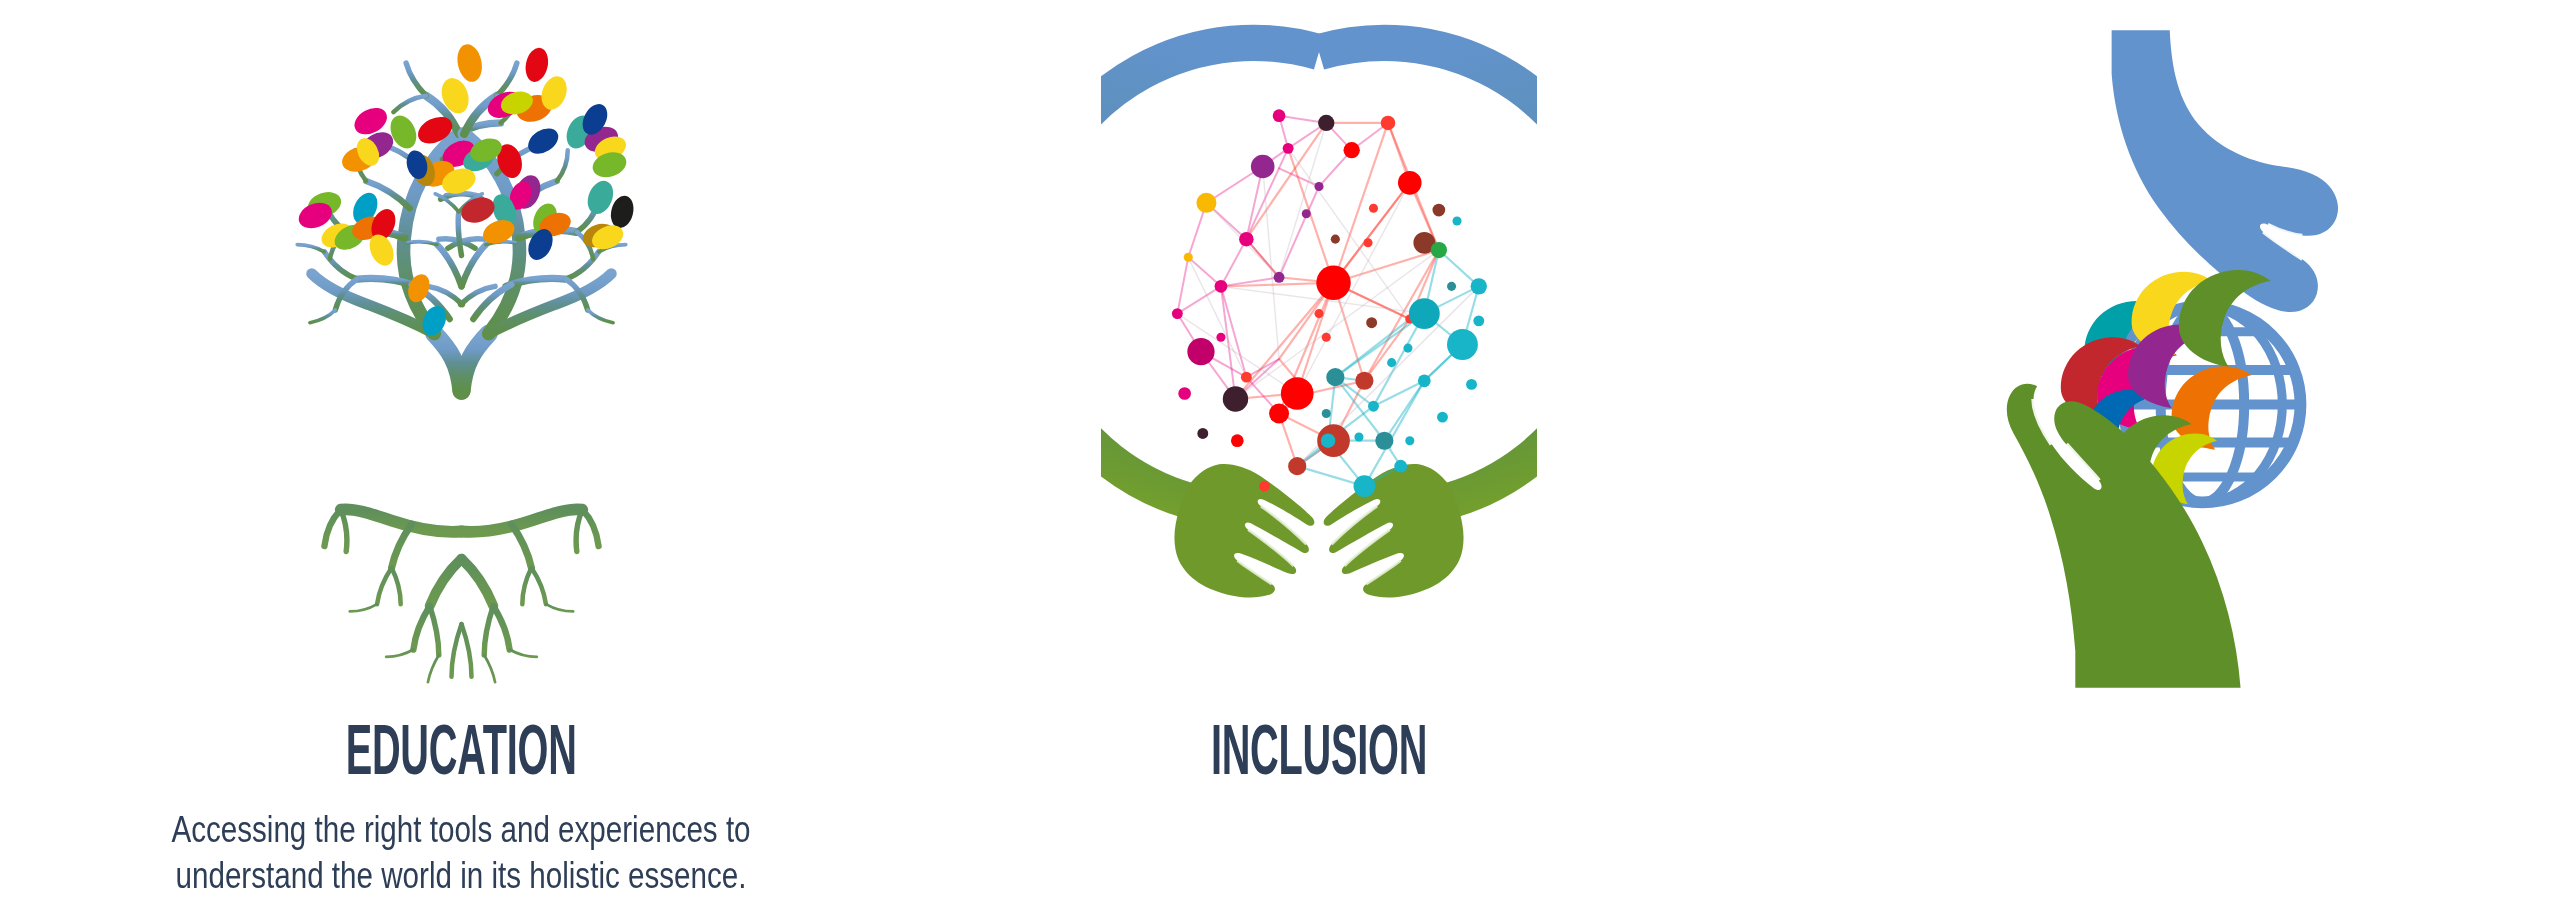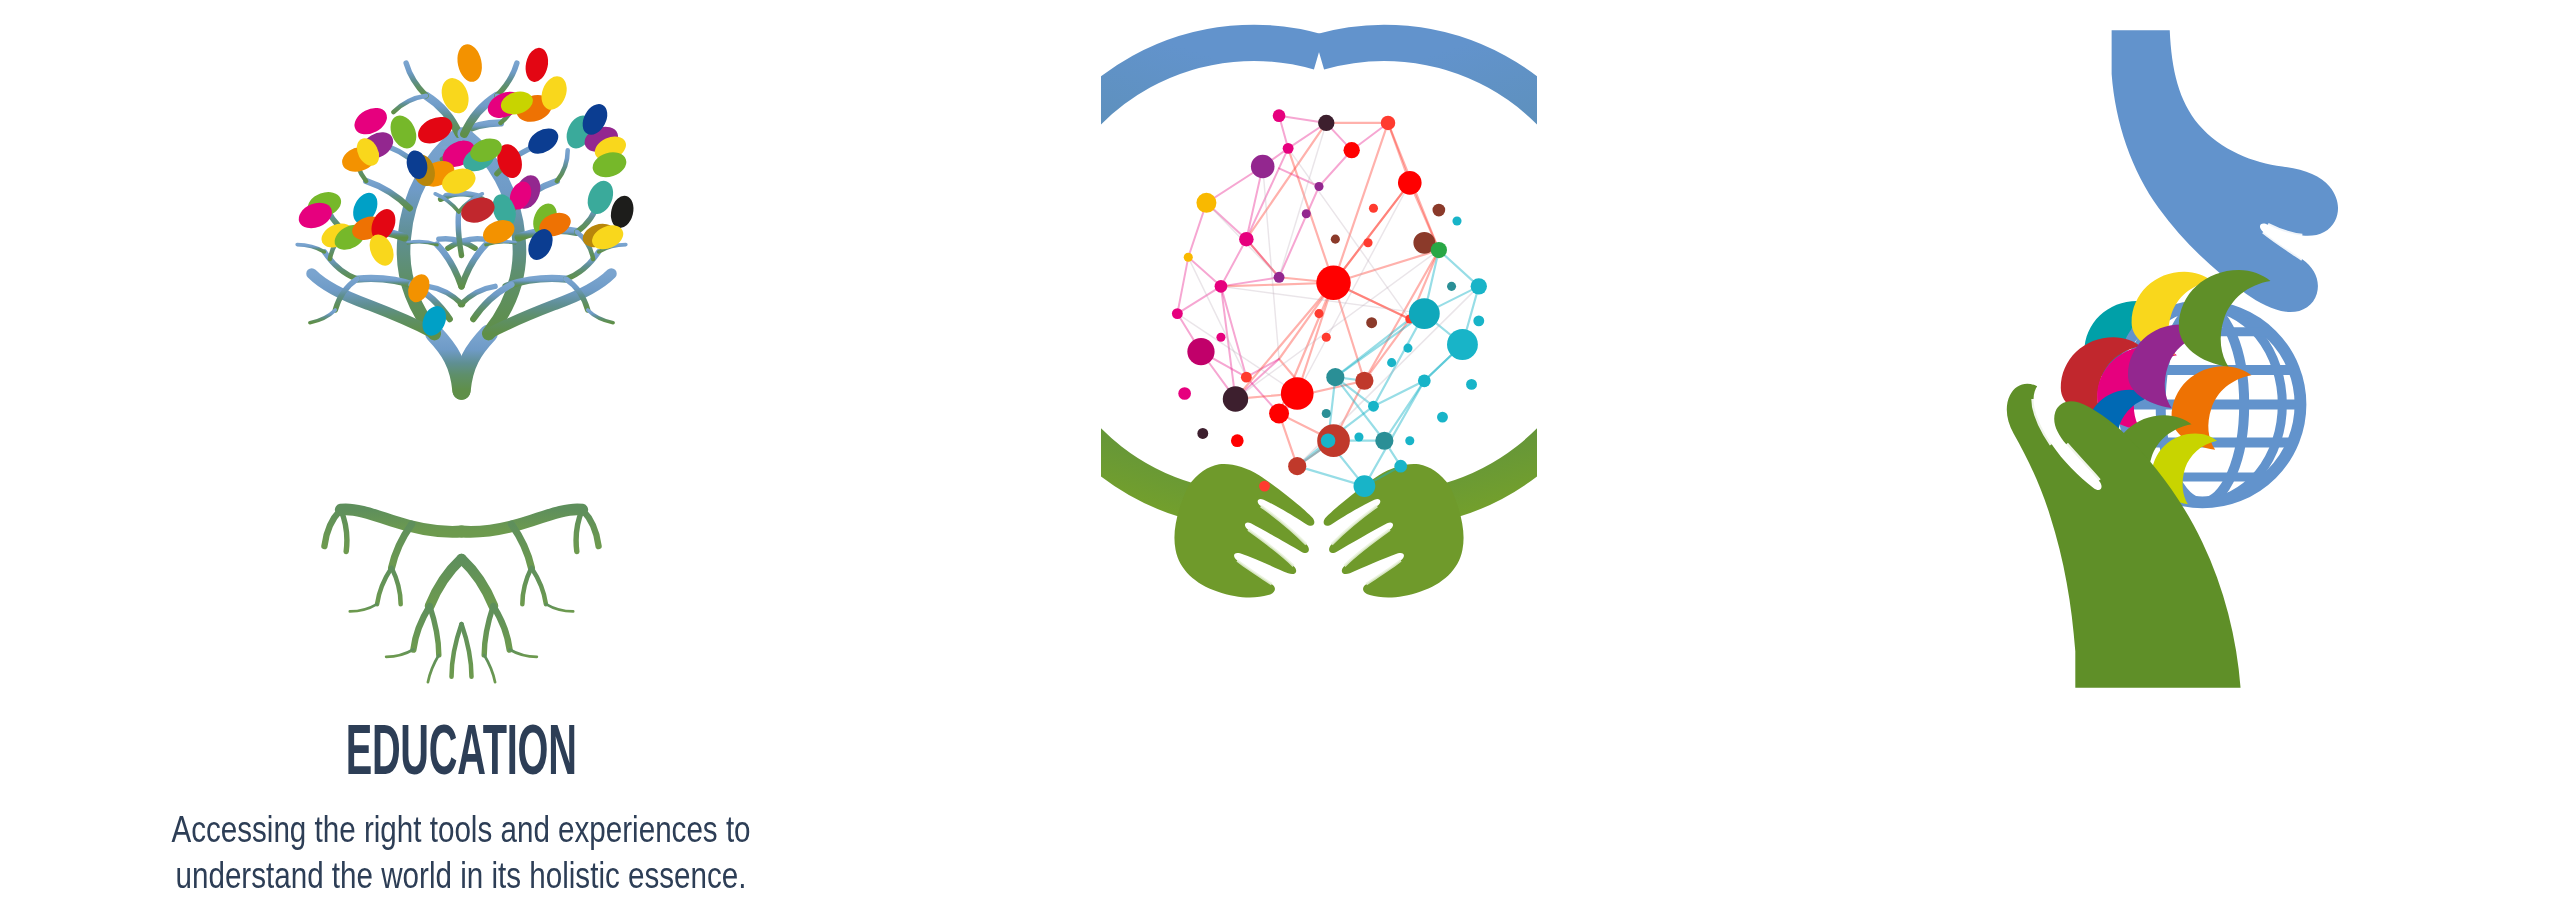--- a/index.html
+++ b/index.html
@@ -438,20 +438,23 @@
           <circle cx="338" cy="368" r="5" fill="#18b4c8"></circle>
           <circle cx="320" cy="384" r="5" fill="#18b4c8"></circle>
           <circle cx="284" cy="466" r="5" fill="#18b4c8"></circle>
           <circle cx="392" cy="228" r="5" fill="#18b4c8"></circle>
           <circle cx="386" cy="300" r="5" fill="#2a8f96"></circle>
           <circle cx="340" cy="470" r="5" fill="#18b4c8"></circle>
           <circle cx="248" cy="440" r="5" fill="#2a8f96"></circle>
         </g>
       </svg>
     </div>
+    <div class="title-slot">
+      <h2 class="pillar-title">INCLUSION</h2>
+    </div>
   </section>
 
   <section class="pillar">
     <div class="icon-wrap">
       <svg width="400" height="690" viewBox="0 0 440 760" aria-hidden="true">
 
         <g>
           <path fill="#6293cc" d="M148 18 L212 18 C214 62 222 96 244 122 C268 150 304 164 336 168
                  C360 171 378 178 388 190 C398 202 400 216 394 228 C388 240 374 246 358 244
                  C346 243 332 238 320 232 C312 228 308 234 315 240 C330 252 346 262 358 270

